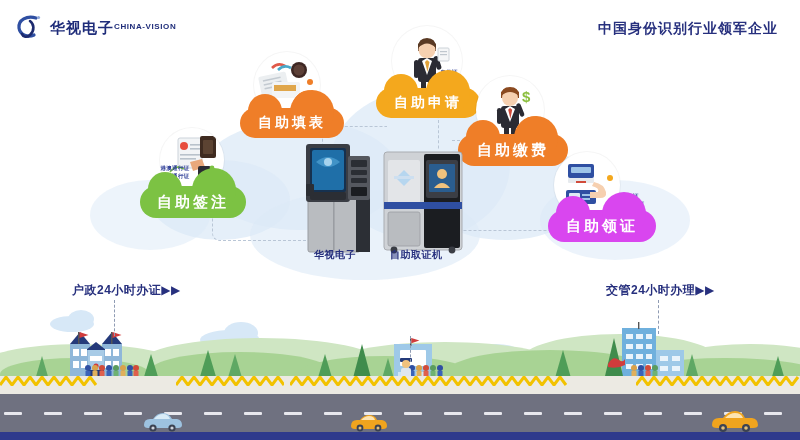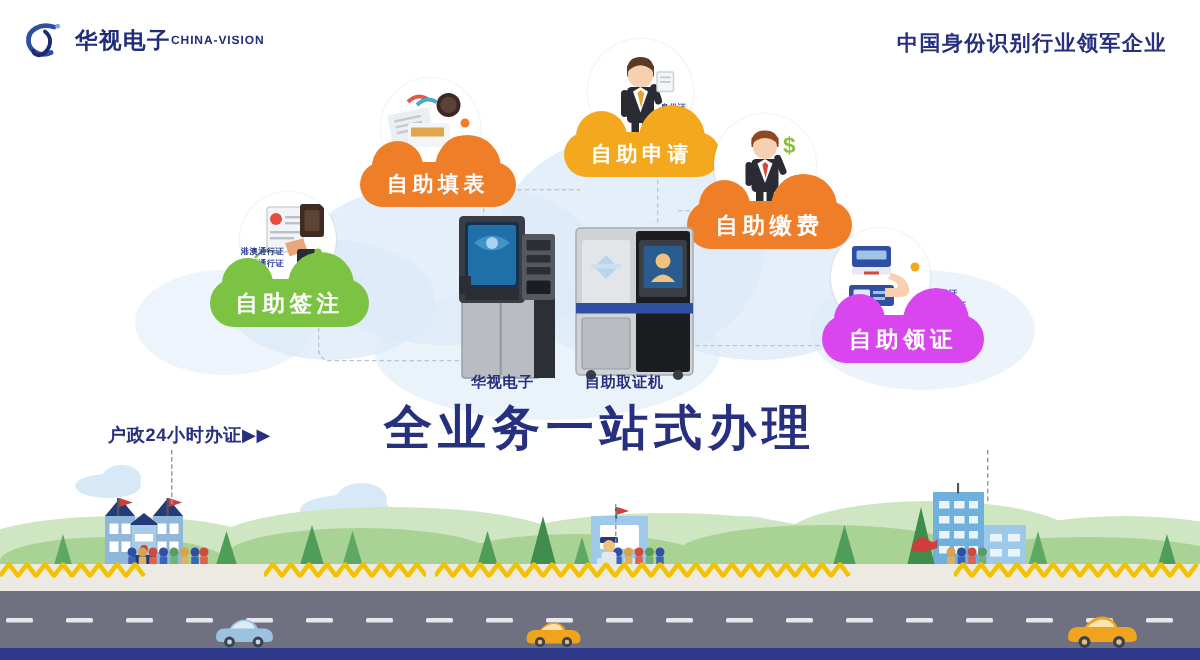--- a/index.html
+++ b/index.html
@@ -284,21 +284,20 @@
         <rect x="6" y="62" width="32" height="34" rx="2" fill="none" stroke="#9a9da2" stroke-width=".8"></rect>
         <circle cx="12" cy="100" r="3.4" fill="#3a3d44"></circle>
         <circle cx="70" cy="100" r="3.4" fill="#3a3d44"></circle>
       </svg>
     </div>
   </div>
 
   <div class="klabel" style="left:314px;">华视电子</div>
   <div class="klabel" style="left:390px;">自助取证机</div>
 
-  <div class="main-title">全业务一站式办理</div>
 
   <div class="land">
 
     <div class="cartoon-cloud" style="left:50px;top:16px;width:44px;height:16px;"></div>
     <div class="cartoon-cloud" style="left:68px;top:10px;width:26px;height:18px;"></div>
     <div class="cartoon-cloud" style="left:200px;top:30px;width:60px;height:20px;"></div>
     <div class="cartoon-cloud" style="left:224px;top:22px;width:34px;height:22px;"></div>
     <div class="cartoon-cloud" style="left:474px;top:44px;width:44px;height:14px;"></div>
 
     <div class="hill" style="left:-20px;top:44px;width:200px;height:44px;background:#cfe6c3;"></div>
@@ -599,14 +598,15 @@
   <div style="position:absolute;left:592px;top:408px;">
     <svg width="2" height="2" viewBox="0 0 2 2"></svg>
   </div>
 
   <div class="vdash" style="left:114px;top:300px;height:36px;"></div>
   <div class="cap" style="left:72px;top:282px;">户政24小时办证▶▶</div>
 
   <div class="vdash" style="left:410px;top:336px;height:26px;"></div>
 
   <div class="vdash" style="left:658px;top:300px;height:34px;"></div>
+  <div class="cap" style="left:606px;top:282px;">交管24小时办理▶▶</div>
 
 </div>
 
 </body></html>

